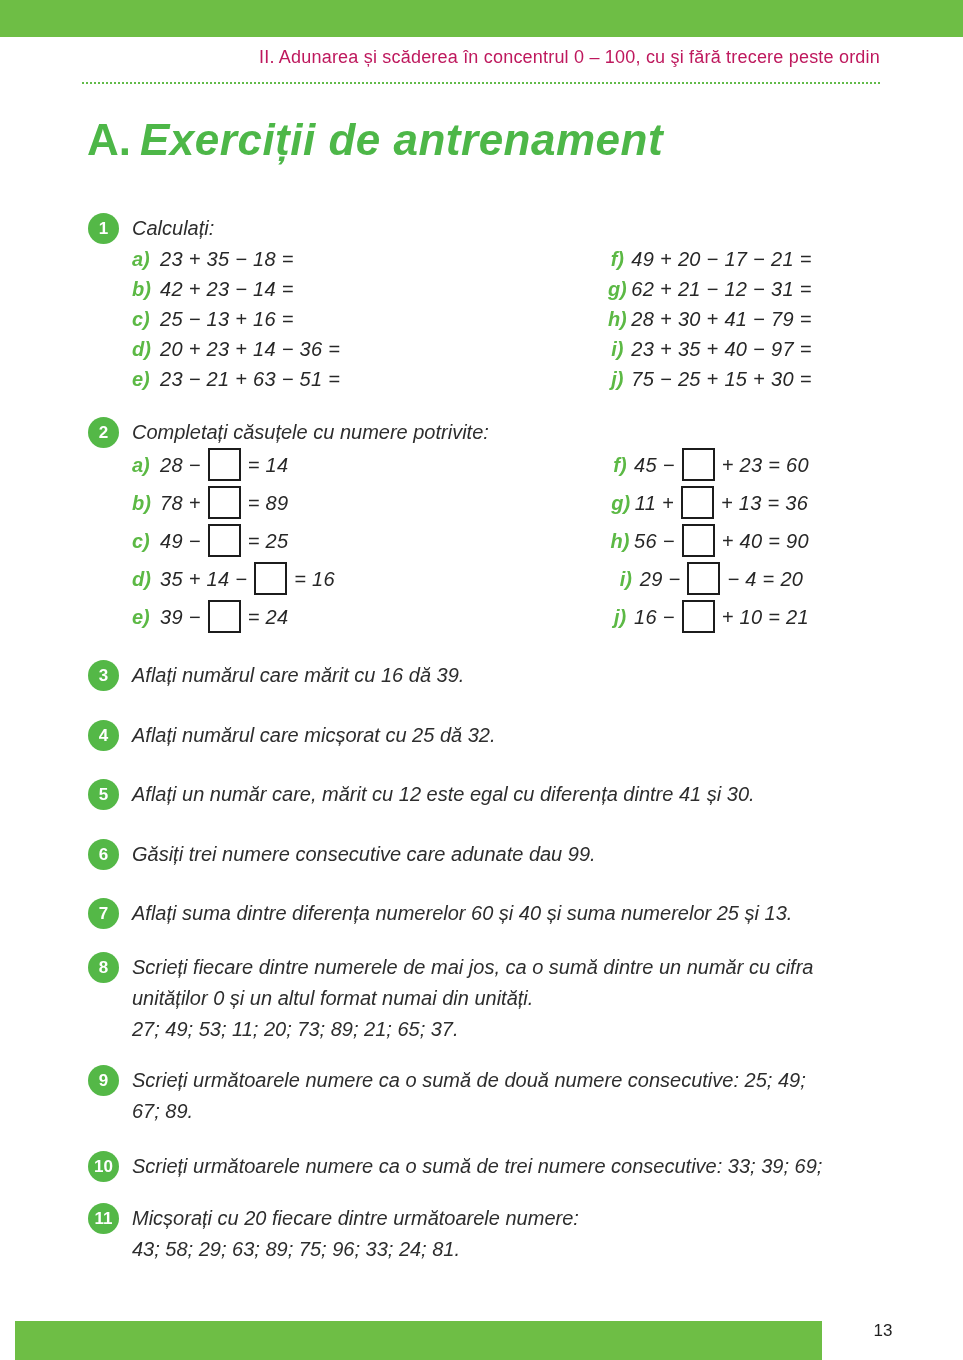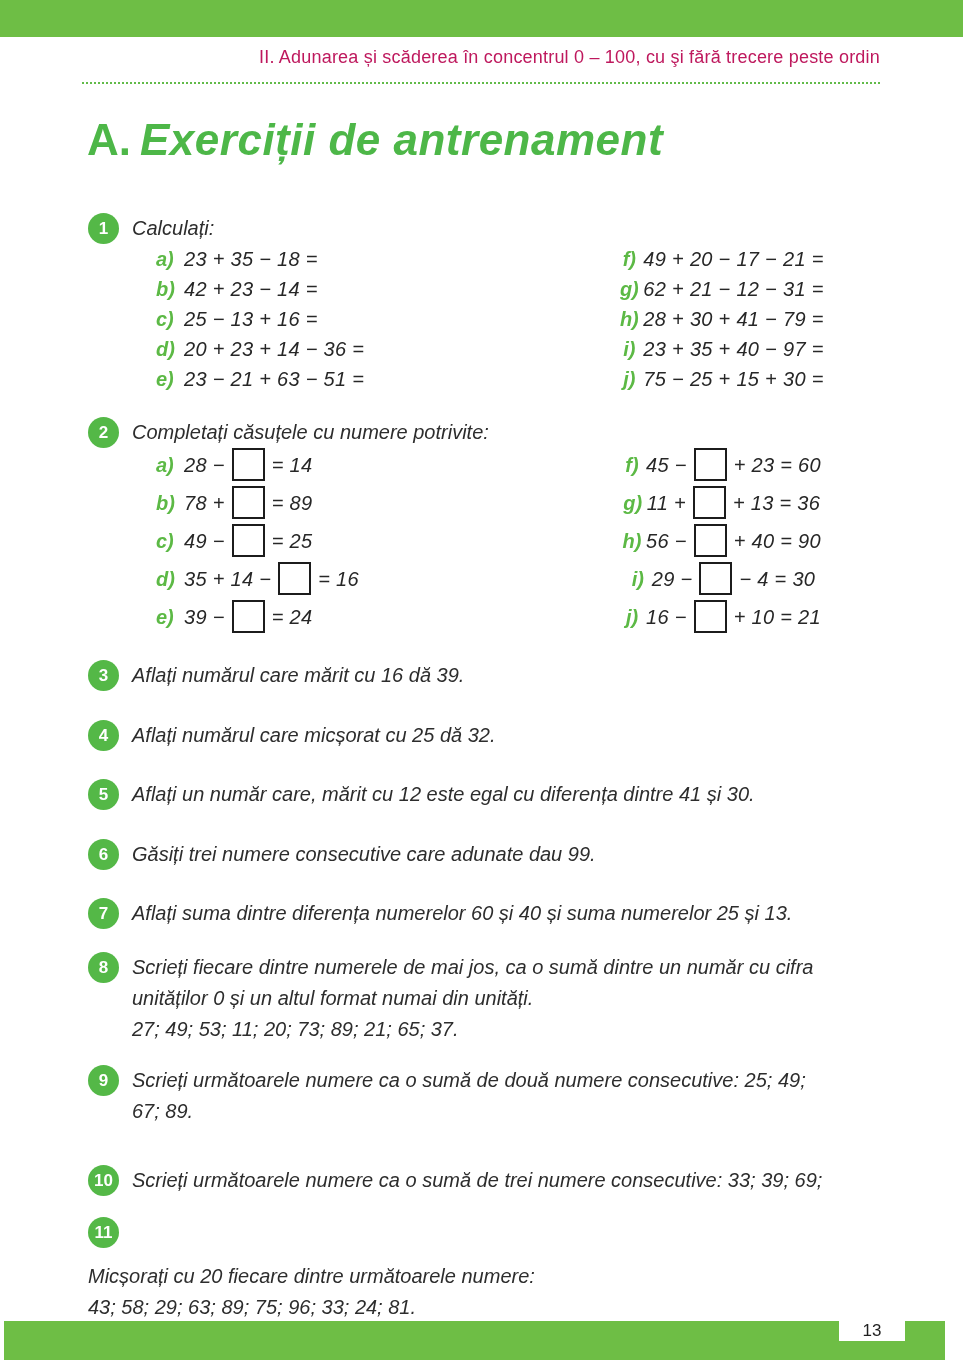--- a/index.html
+++ b/index.html
@@ -27,43 +27,43 @@
   .content{position:absolute;left:88px;top:213px;width:792px;}
   .ex{display:flex;gap:13px;align-items:flex-start;}
   .circle{
     flex:0 0 31px;width:31px;height:31px;border-radius:50%;
     background:var(--circle-green);color:#ffffff;font-weight:700;font-size:17px;
     display:flex;align-items:center;justify-content:center;
   }
   .exbody{flex:1;font-size:20px;font-style:italic;}
   .ex-heading{line-height:31px;}
   .cols{display:flex;}
-  .col-left{width:403px;flex:0 0 403px;margin-left:24px;}
+  .col-left{width:403px;flex:0 0 403px;}
   .col-right{flex:1;text-align:center;}
   .ex1 .item{line-height:30px;white-space:nowrap;}
   .ex2 .item{line-height:35.5px;white-space:nowrap;}
   .lbl{color:var(--label-green);font-weight:700;display:inline-block;width:28px;}
   .expr{color:#272727;letter-spacing:.3px;}
   .abox{
     display:inline-block;width:29px;height:29px;border:2px solid #1c1c1c;
     background:#ffffff;vertical-align:middle;margin:0 7px 5px 7px;
   }
   .line{line-height:31px;}
   .ex2blk{margin-top:23px;}
   .ex3blk{margin-top:22px;}
   .ex4blk{margin-top:29px;}
   .ex5blk{margin-top:28px;}
   .ex6blk{margin-top:29px;}
   .ex7blk{margin-top:28px;}
   .ex8blk{margin-top:23px;}
   .ex9blk{margin-top:20px;}
-  .ex10blk{margin-top:38px;}
-  .ex11blk{margin-top:21px;flex-direction:column;}
-
-  .bottombar{position:absolute;left:4px;top:1321px;width:941px;height:39px;background:var(--bar-green);}
+  .ex10blk{margin-top:24px;}
+  .ex11blk{margin-top:21px;}
+
+  .bottombar{position:absolute;left:15px;top:1321px;width:807px;height:39px;background:var(--bar-green);}
   .pagenum-tab{
     position:absolute;left:835px;top:0;width:66px;height:20px;background:#ffffff;
     display:flex;align-items:center;justify-content:center;
     font-size:17px;color:#1f1f1f;
   }
 </style>
 </head>
 <body>
 
 <div class="page">
@@ -109,21 +109,21 @@
             <div class="item"><span class="lbl">a)</span><span class="expr">28 −</span><span class="abox"></span><span class="expr">= 14</span></div>
             <div class="item"><span class="lbl">b)</span><span class="expr">78 +</span><span class="abox"></span><span class="expr">= 89</span></div>
             <div class="item"><span class="lbl">c)</span><span class="expr">49 −</span><span class="abox"></span><span class="expr">= 25</span></div>
             <div class="item"><span class="lbl">d)</span><span class="expr">35 + 14 −</span><span class="abox"></span><span class="expr">= 16</span></div>
             <div class="item"><span class="lbl">e)</span><span class="expr">39 −</span><span class="abox"></span><span class="expr">= 24</span></div>
           </div>
           <div class="col-right">
             <div class="item"><span class="lbl">f)</span><span class="expr">45 −</span><span class="abox"></span><span class="expr">+ 23 = 60</span></div>
             <div class="item"><span class="lbl">g)</span><span class="expr">11 +</span><span class="abox"></span><span class="expr">+ 13 = 36</span></div>
             <div class="item"><span class="lbl">h)</span><span class="expr">56 −</span><span class="abox"></span><span class="expr">+ 40 = 90</span></div>
-            <div class="item"><span class="lbl">i)</span><span class="expr">29 −</span><span class="abox"></span><span class="expr">− 4 = 30</span></div>
+            <div class="item"><span class="lbl">i)</span><span class="expr">29 −</span><span class="abox"></span><span class="expr">− 4 = 20</span></div>
             <div class="item"><span class="lbl">j)</span><span class="expr">16 −</span><span class="abox"></span><span class="expr">+ 10 = 21</span></div>
           </div>
         </div>
       </div>
     </div>
 
     <div class="ex ex3blk">
       <div class="circle">3</div>
       <div class="exbody">
         <div class="line">Aflați numărul care mărit cu 16 dă 39.</div>

